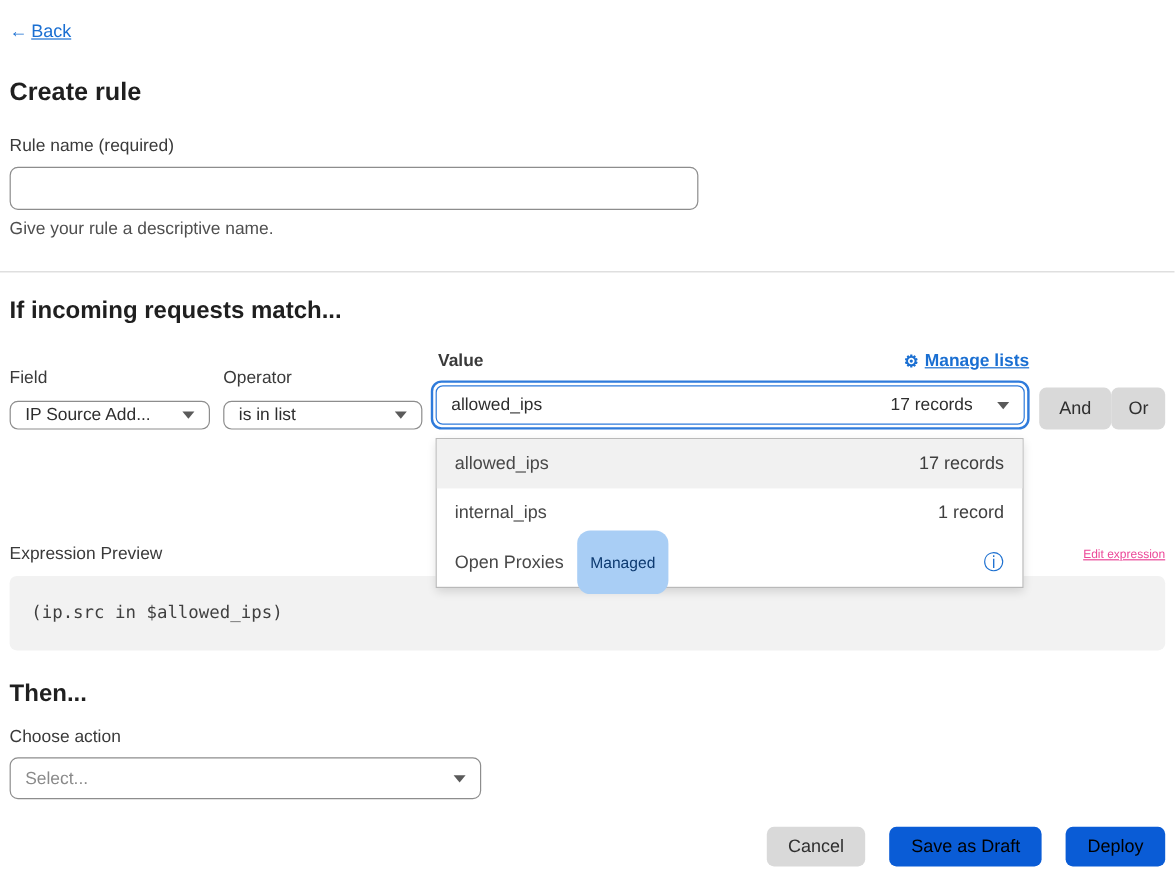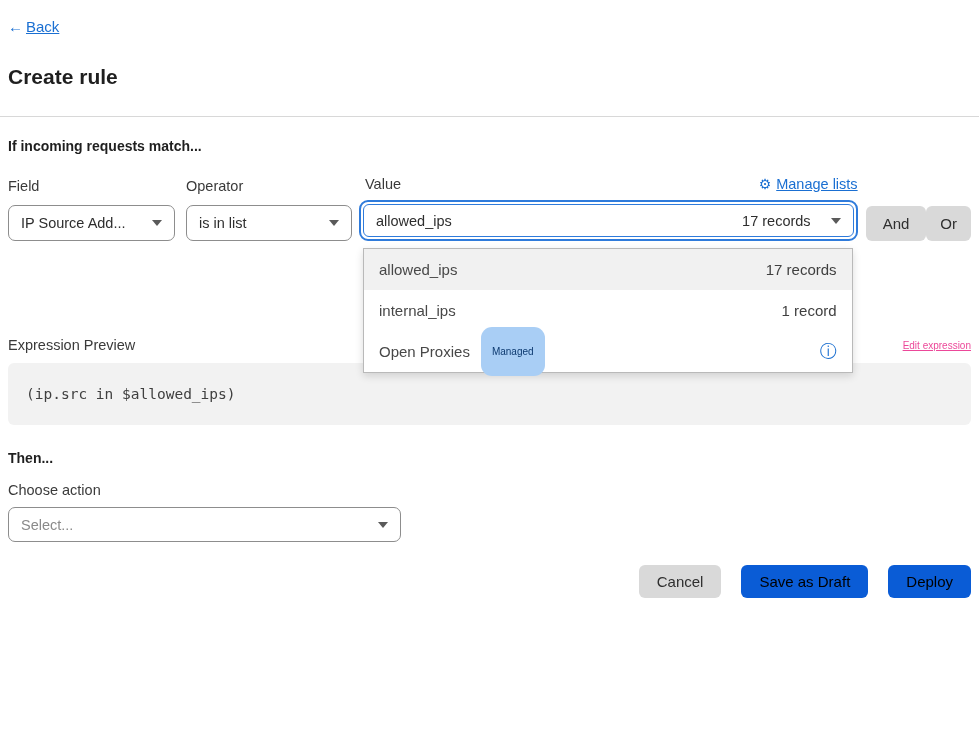--- a/index.html
+++ b/index.html
@@ -20,52 +20,52 @@
   .about-pill svg { display:block; }
 
   
   .form-group { margin-top:25px; }
   .field-label { font-size:14.5px; color:#3a3a3a; display:block; }
   .text-input { display:block; margin-top:9px; width:574px; height:36px; border:1px solid #8d8d8d; border-radius:7px; font-size:14.5px; padding:0 12px; color:#2e2e2e; font-family:"Liberation Sans", sans-serif; outline:none; }
   .helper { margin-top:8px; font-size:14.5px; color:#4f4f4f; }
 
   .divider { border:none; border-top:1px solid #d8d8d8; margin:27px -8px 0; }
 
-  .section-heading { font-size:14px; font-weight:bold; color:#1f1f1f; margin-top:21px; }
+  .section-heading { font-size:20px; font-weight:bold; color:#1f1f1f; margin-top:21px; }
 
   
   .condition-row { display:flex; align-items:flex-end; margin-top:22px; }
   .col-label { font-size:14.5px; color:#3a3a3a; margin-bottom:11px; display:block; }
-  .select { height:36px; border:1px solid #8d8d8d; border-radius:7px; background:#fff; display:flex; align-items:center; justify-content:space-between; padding:0 12px; font-size:14.5px; color:#2e2e2e; cursor:pointer; }
+  .select { height:24px; border:1px solid #8d8d8d; border-radius:7px; background:#fff; display:flex; align-items:center; justify-content:space-between; padding:0 12px; font-size:14.5px; color:#2e2e2e; cursor:pointer; }
   .caret { width:0; height:0; border-left:5px solid transparent; border-right:5px solid transparent; border-top:6px solid #5a5a5a; flex:none; margin-left:8px; }
   .field-col { width:167px; }
   .op-col { width:166px; margin-left:11px; }
   .value-col { flex:1; margin-left:7px; position:relative; }
-  .value-label-row { display:flex; align-items:center; justify-content:space-between; margin-bottom:8px; }
+  .value-label-row { display:flex; align-items:center; justify-content:space-between; margin-bottom:8px;font-weight:bold; }
   .value-label-row .field-label { margin-bottom:0; padding-left:6px; }
   .manage-link { display:inline-flex; align-items:center; gap:5px; color:#1a6fd2; font-size:14.5px; cursor:pointer; }
   .manage-link .lbl { text-decoration:underline; }
   .gear { font-size:14px; line-height:1; color:#1a6fd2; }
   .focus-ring { border:2px solid #2f7bdb; border-radius:9px; padding:2px; }
   .value-select { height:33px; border:1px solid #2f7bdb; border-radius:6px; }
   .value-right { display:flex; align-items:center; gap:12px; color:#2e2e2e; }
   .andor { display:flex; margin-left:8px; }
   .btn { border:none; border-radius:6px; font-size:15px; font-family:"Liberation Sans", sans-serif; cursor:pointer; }
   .btn-gray { background:#d9d9d9; color:#2f2f2f; }
   .and-btn { padding:9px 17px; }
   .or-btn { padding:9px 14px; }
 
   
   .dropdown-panel { position:absolute; top:calc(100% + 7px); left:4px; right:5px; background:#fff; border:1px solid #b9b9b9; box-shadow:0 3px 8px rgba(0,0,0,0.14); z-index:10; }
   .dd-row { height:41px; display:flex; align-items:center; justify-content:space-between; padding:0 15px; font-size:15px; cursor:pointer; }
   .dd-row.selected { background:#f1f1f1; }
   .dd-name { color:#484848; }
   .dd-meta { color:#3f3f3f; }
   .dd-name-wrap { display:flex; align-items:center; gap:11px; }
-  .managed-badge { background:#a9cef5; color:#0d3a70; font-size:10px; padding:19px 11px; border-radius:11px; }
+  .managed-badge { background:#a9cef5; color:#0d3a70; font-size:13px; padding:19px 11px; border-radius:11px; }
   .info-icon { color:#1b6fd0; font-size:17px; line-height:1; cursor:pointer; }
 
   
   .expression-section { margin-top:96px; }
   .expr-header { display:flex; align-items:center; justify-content:space-between; }
   .expr-label { font-size:14.5px; color:#3a3a3a; }
   .edit-link { color:#ec4899; font-size:10px; text-decoration:underline; cursor:pointer;text-align:right; }
   .code-box { margin-top:10px; background:#f2f2f2; border-radius:6px; height:62px; display:flex; align-items:center; padding:0 18px; }
   .code-box code { font-family:"DejaVu Sans Mono", monospace; font-size:14.5px; color:#3f3f3f; }
 
@@ -87,20 +87,25 @@
 
   <a class="back-link">
     <span>←</span>
     <span class="lbl">Back</span>
   </a>
 
   <div class="title-row">
     <h1 class="page-title">Create rule</h1>
   </div>
 
+  <div class="form-group">
+    <label class="field-label">Rule name (required)</label>
+    <input class="text-input" type="text" value="" style="">
+    <div class="helper">Give your rule a descriptive name.</div>
+  </div>
 
   <hr class="divider">
 
   <h2 class="section-heading">If incoming requests match...</h2>
 
   <div class="condition-row">
 
     <div class="field-col">
       <span class="col-label field-label">Field</span>
       <div class="select">

